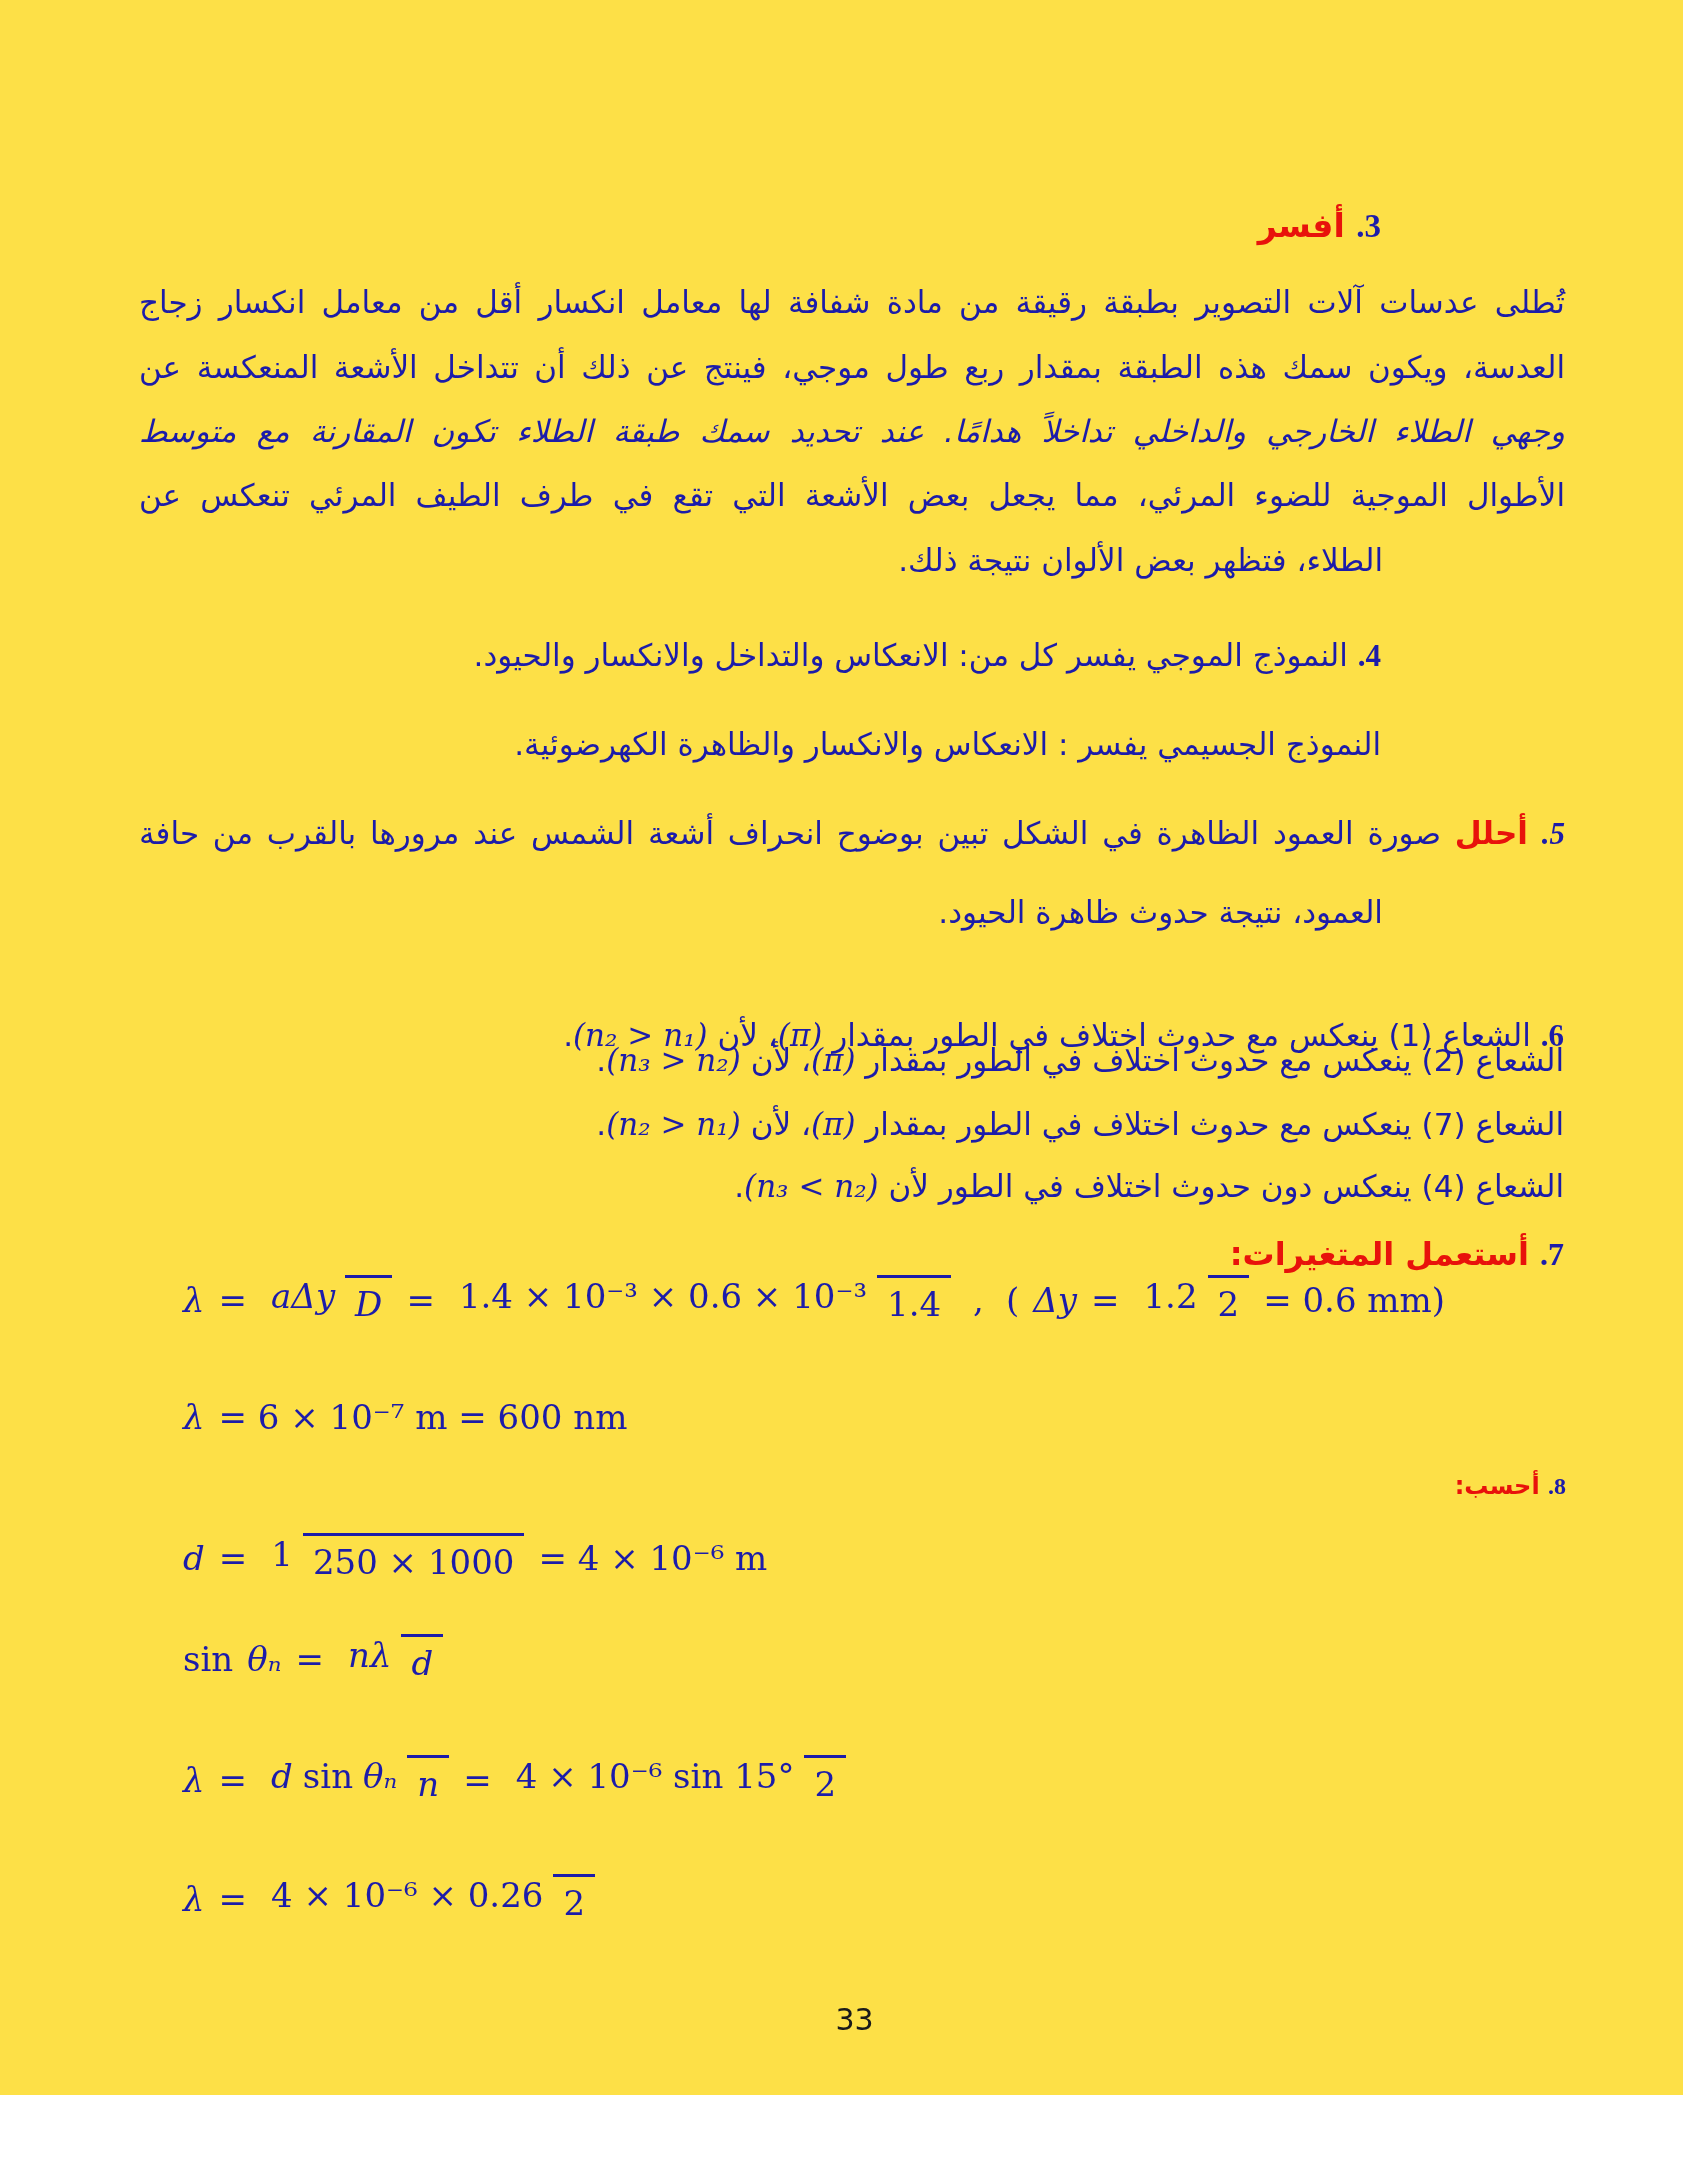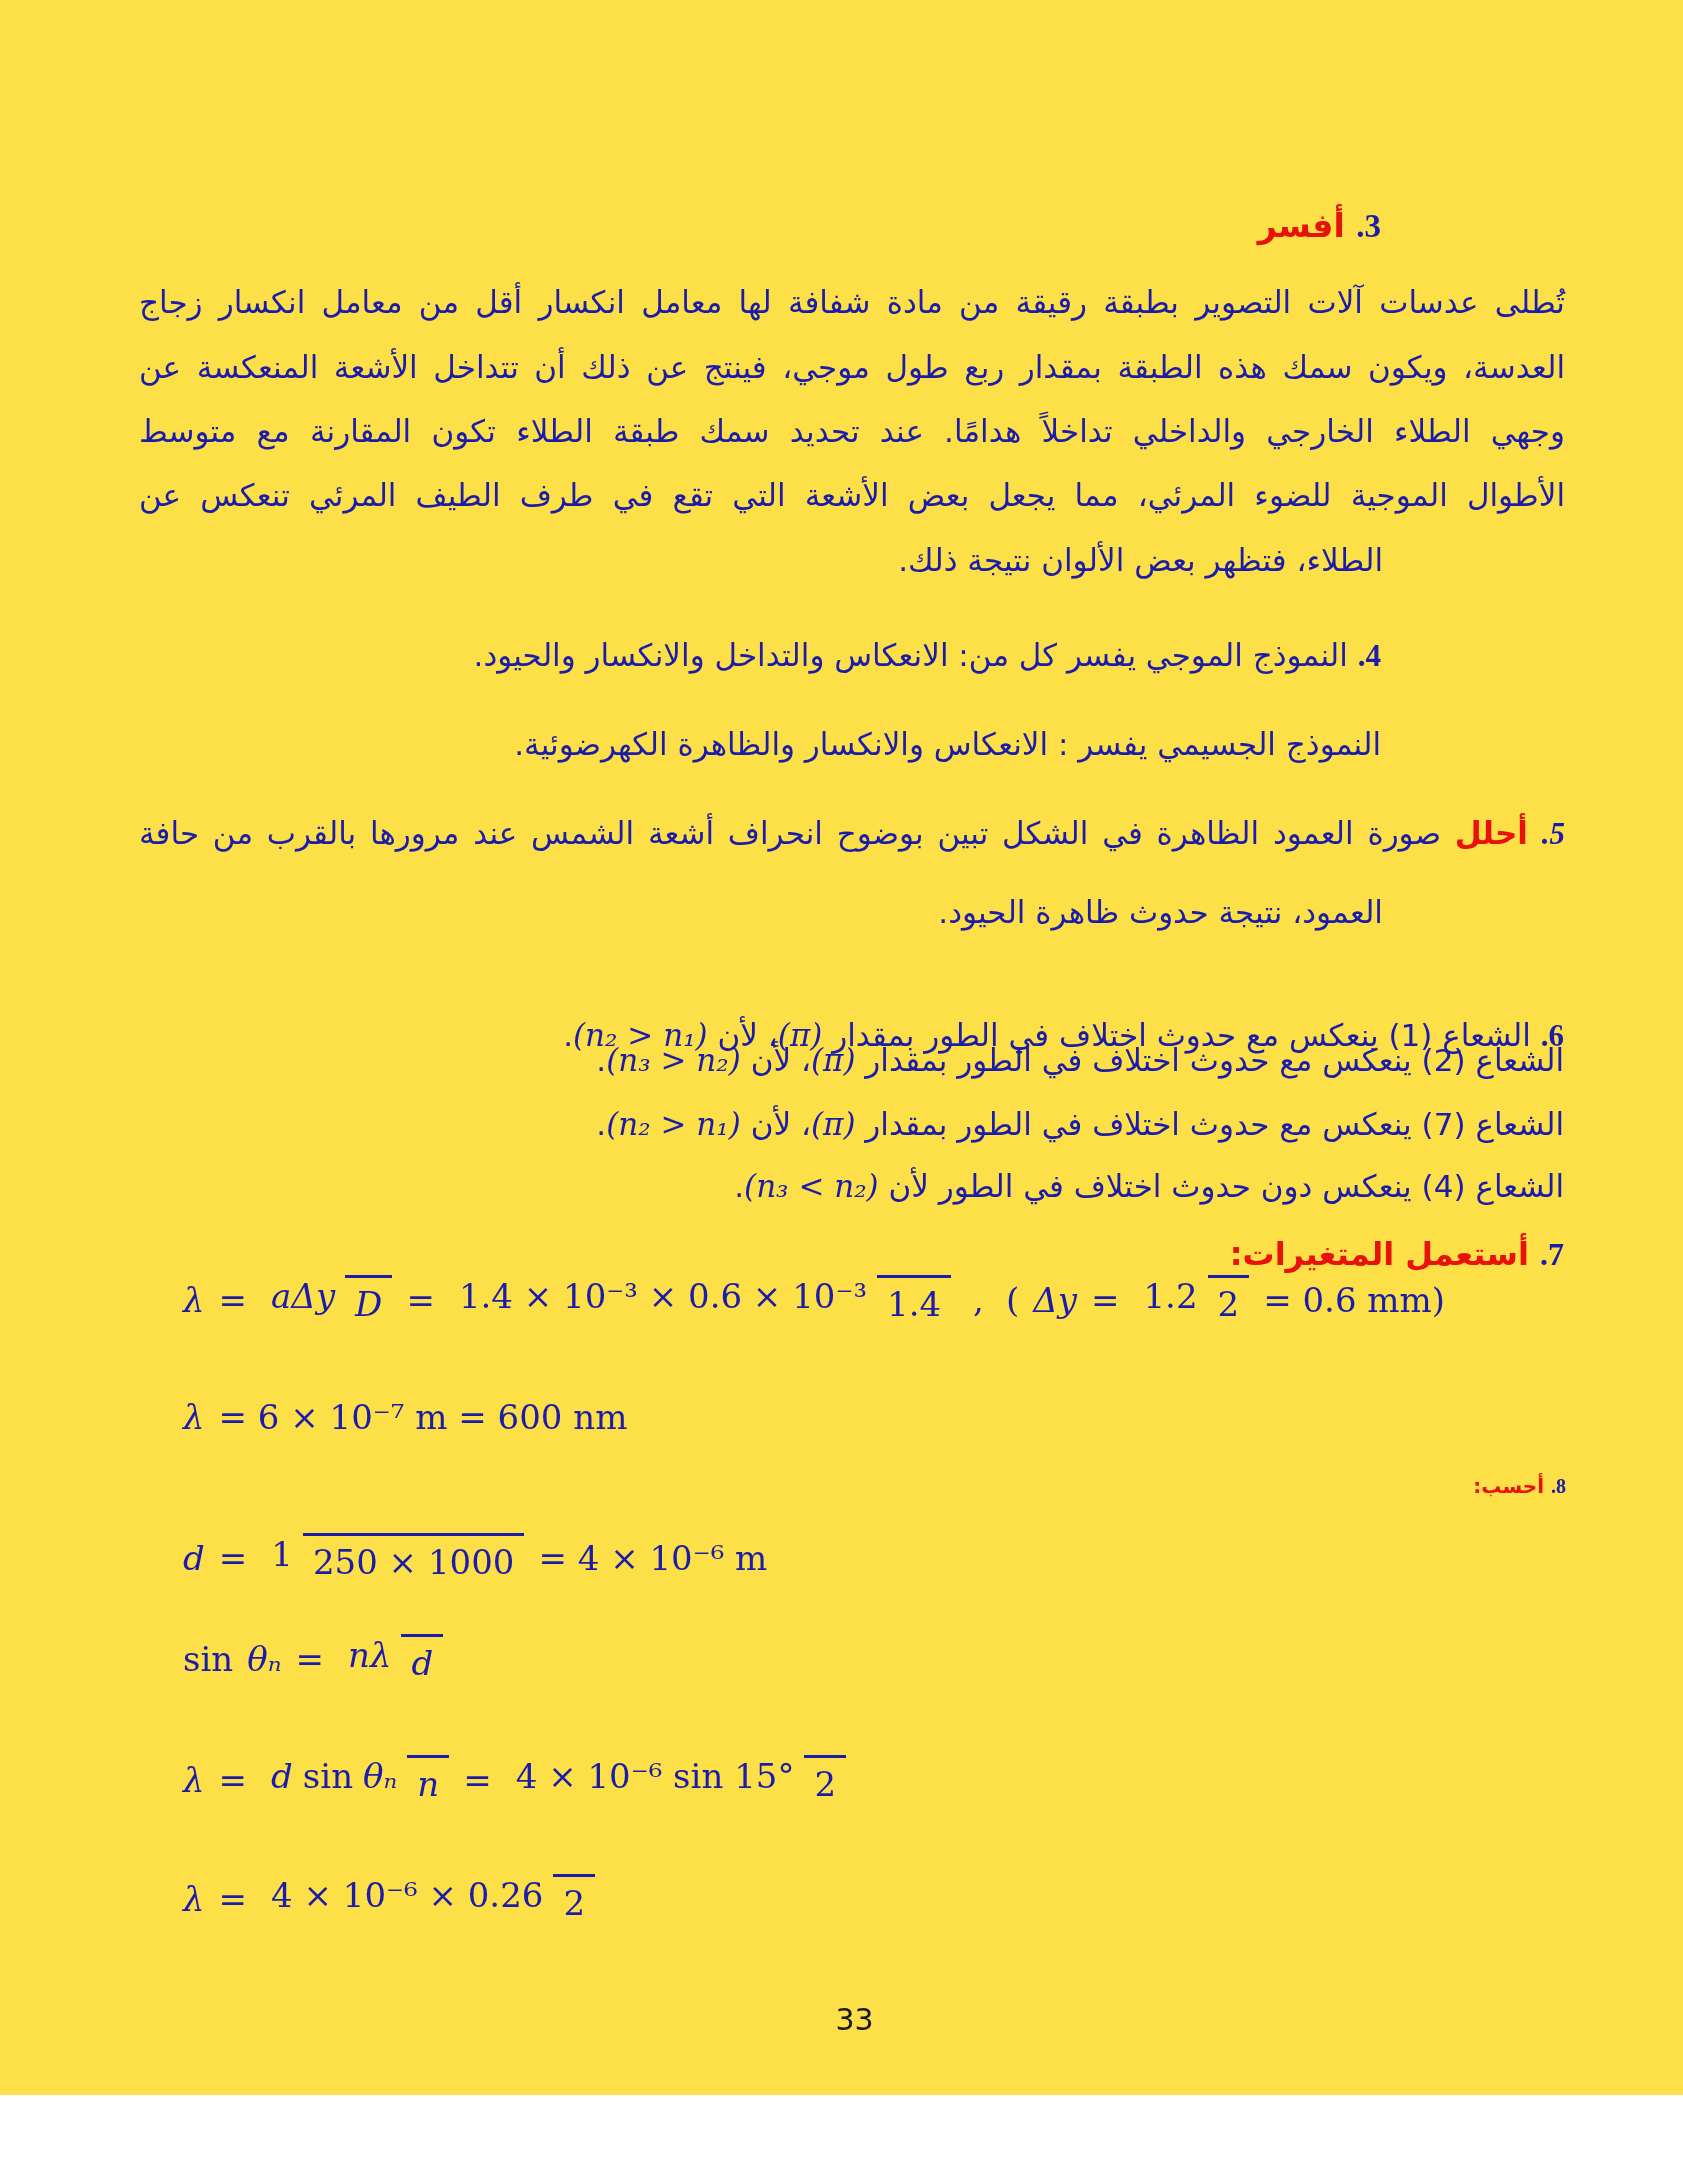--- a/index.html
+++ b/index.html
@@ -48,21 +48,21 @@
 
 <div class="page">
 
   <div class="ar heading" style="top:203px;right:302px;">
     <span class="num">3.</span>
     <span class="kw">أفسر</span>
   </div>
 
   <div class="ar just" style="top:279px;">تُطلى عدسات آلات التصوير بطبقة رقيقة من مادة شفافة لها معامل انكسار أقل من معامل انكسار زجاج</div>
   <div class="ar just" style="top:344px;">العدسة، ويكون سمك هذه الطبقة بمقدار ربع طول موجي، فينتج عن ذلك أن تتداخل الأشعة المنعكسة عن</div>
-  <div class="ar just" style="top:408px;">وجهي الطلاء الخارجي والداخلي تداخلاً هدامًا. عند تحديد سمك طبقة الطلاء تكون المقارنة مع متوسط</div>
+  <div class="ar just" style="top:408px;font-style:italic;">وجهي الطلاء الخارجي والداخلي تداخلاً هدامًا. عند تحديد سمك طبقة الطلاء تكون المقارنة مع متوسط</div>
   <div class="ar just" style="top:472px;">الأطوال الموجية للضوء المرئي، مما يجعل بعض الأشعة التي تقع في طرف الطيف المرئي تنعكس عن</div>
   <div class="ar" style="top:537px;right:300px;">الطلاء، فتظهر بعض الألوان نتيجة ذلك.</div>
 
   <div class="ar" style="top:632px;right:302px;">
     <span class="num">4.</span>
     <span>النموذج الموجي يفسر كل من: الانعكاس والتداخل والانكسار والحيود.</span>
   </div>
   <div class="ar" style="top:721px;right:302px;">النموذج الجسيمي يفسر : الانعكاس والانكسار والظاهرة الكهرضوئية.</div>
 
   <div class="ar just" style="top:810px;">
@@ -112,21 +112,21 @@
       <span class="fden">2</span>
     </span>
     <span>= 0.6 mm)</span>
   </div>
 
   <div class="formula" style="top:1396px;left:183px;">
     <span class="it">λ</span>
     <span>= 6 × 10⁻⁷ m = 600 nm</span>
   </div>
 
-  <div class="ar heading" style="top:1463px;right:117px;font-size:20px;">
+  <div class="ar heading" style="top:1463px;right:117px;font-size:24px;">
     <span class="num">8.</span>
     <span class="kw">أحسب:</span>
   </div>
 
   <div class="formula" style="top:1533px;left:183px;">
     <span class="it">d</span>
     <span>=</span>
     <span class="frac">
       <span class="fnum">1</span>
       <span class="fden">250 × 1000</span>

